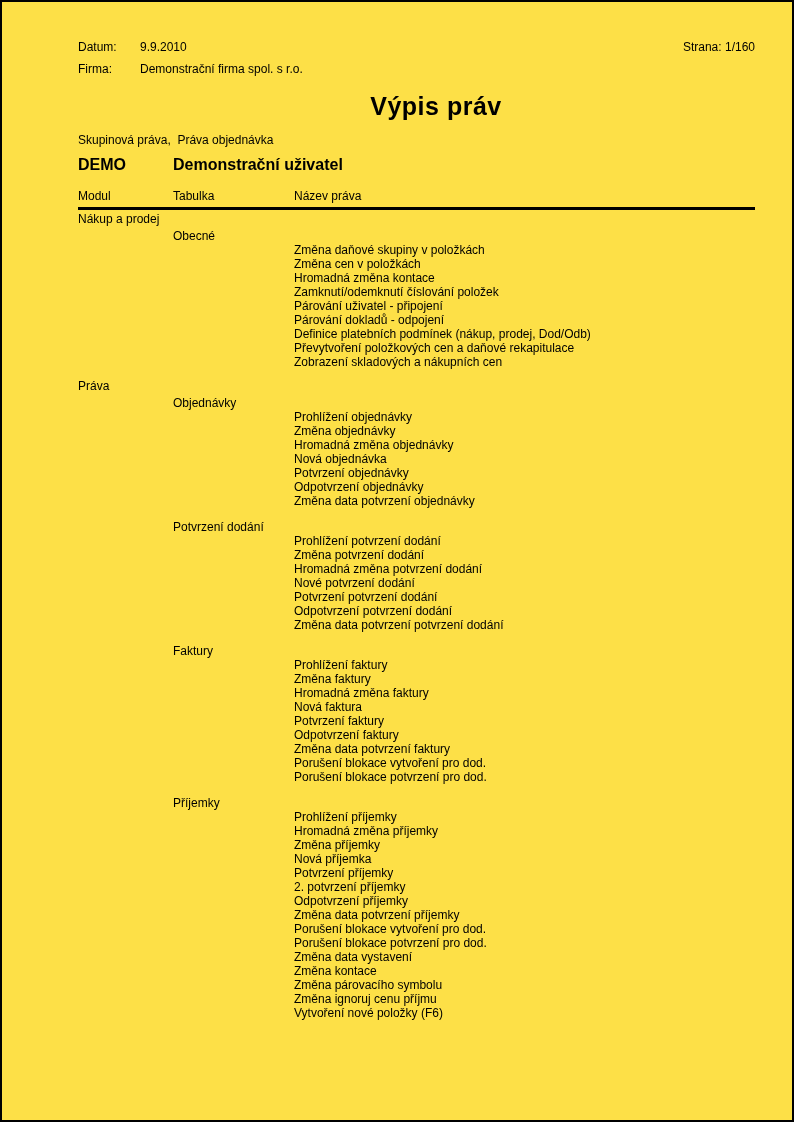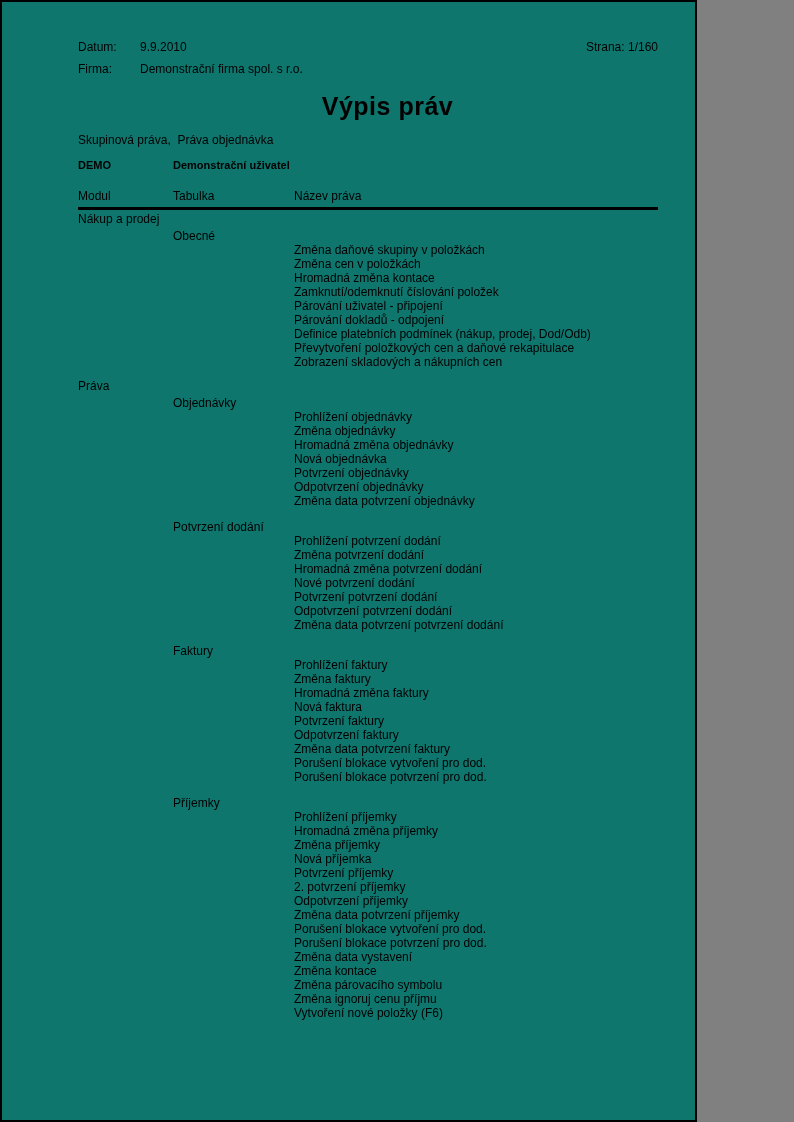--- a/index.html
+++ b/index.html
@@ -1,22 +1,22 @@
 <!DOCTYPE html>
 <html><head>
 <meta charset="utf-8">
 <style>
   html, body { margin: 0; padding: 0; background: #808080; }
   * { box-sizing: border-box; }
 
   .page {
     position: relative;
-    width: 697px;
+    width: 794px;
     height: 1122px;
-    background: #0f766e;
+    background: #fde047;
     border: 2px solid #000000;
     color: #000000;
     font-family: "Liberation Sans", "DejaVu Sans", sans-serif;
     font-size: 12px;
     line-height: 14px;
     padding: 0 37px 0 76px;
     overflow: hidden;
   }
 
   
@@ -38,21 +38,21 @@
 
   .subtitle {
     margin-top: 13px;
     white-space: pre;
   }
 
   .user-row {
     margin-top: 9px;
     display: flex;
     font-weight: bold;
-    font-size: 11px;
+    font-size: 16px;
     line-height: 18px;
   }
   .user-code { width: 95px; flex: none; }
 
   .col-head {
     margin-top: 15px;
     display: flex;
     line-height: 14px;
   }
   .col-modul  { width: 95px;  flex: none; }

